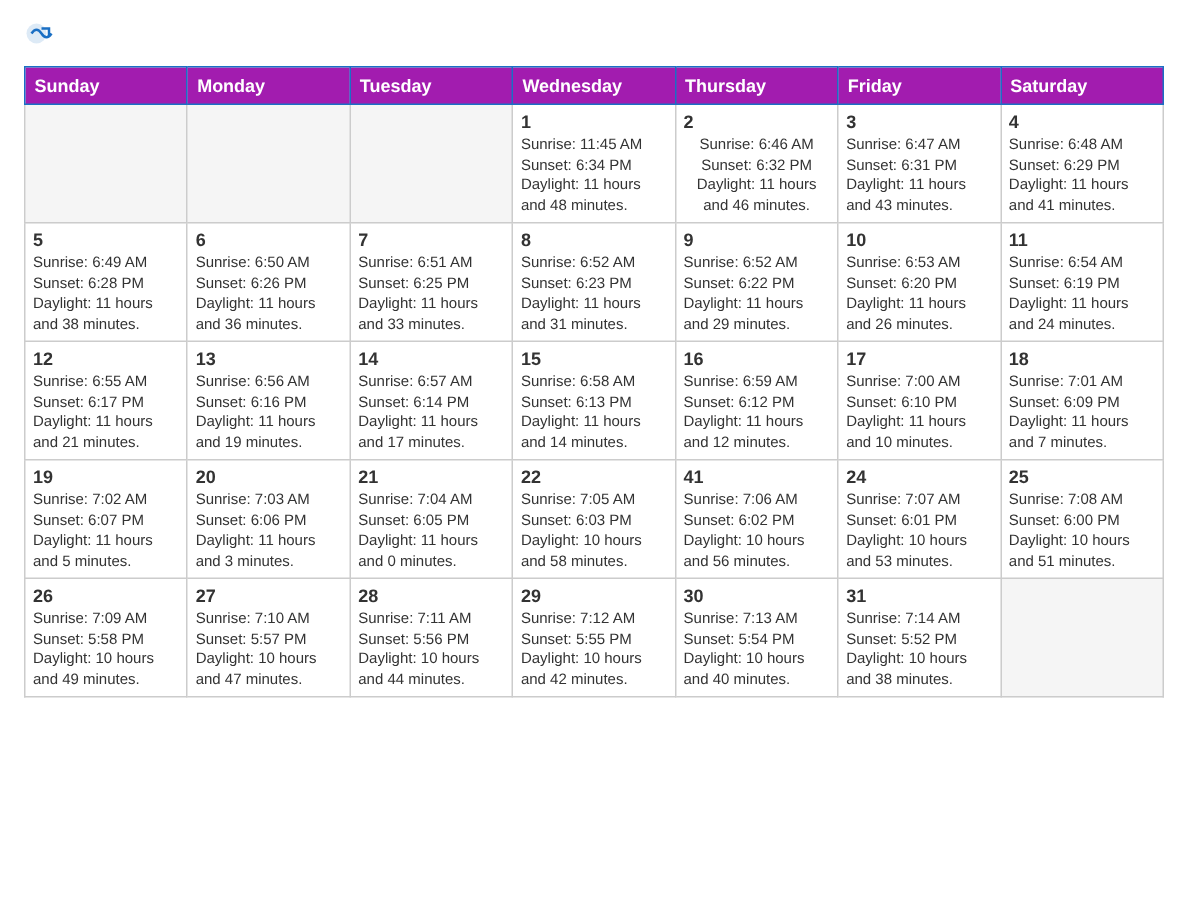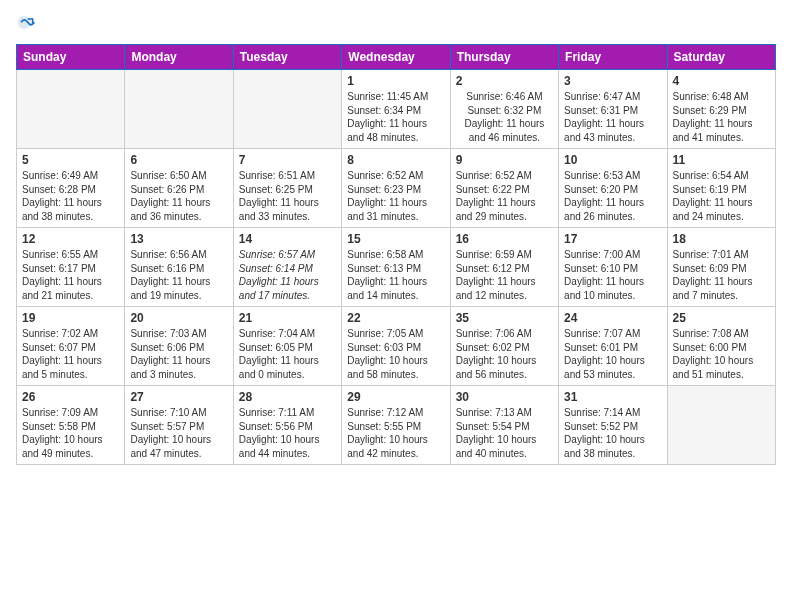--- a/index.html
+++ b/index.html
@@ -205,21 +205,21 @@
 Daylight: 11 hours and 21 minutes.</div>
           </td>
           <td class="cal-cell">
             <div class="day-num">13</div>
             <div class="cell-text" style="white-space: pre-line;">Sunrise: 6:56 AM
 Sunset: 6:16 PM
 Daylight: 11 hours and 19 minutes.</div>
           </td>
           <td class="cal-cell">
             <div class="day-num">14</div>
-            <div class="cell-text" style="white-space: pre-line; font-style: italic;">Sunrise: 6:57 AM
+            <div class="cell-text" style="white-space: pre-line;">Sunrise: 6:57 AM
 Sunset: 6:14 PM
 Daylight: 11 hours and 17 minutes.</div>
           </td>
           <td class="cal-cell">
             <div class="day-num">15</div>
             <div class="cell-text" style="white-space: pre-line;">Sunrise: 6:58 AM
 Sunset: 6:13 PM
 Daylight: 11 hours and 14 minutes.</div>
           </td>
           <td class="cal-cell">
@@ -260,21 +260,21 @@
 Sunset: 6:05 PM
 Daylight: 11 hours and 0 minutes.</div>
           </td>
           <td class="cal-cell">
             <div class="day-num">22</div>
             <div class="cell-text" style="white-space: pre-line;">Sunrise: 7:05 AM
 Sunset: 6:03 PM
 Daylight: 10 hours and 58 minutes.</div>
           </td>
           <td class="cal-cell">
-            <div class="day-num">35</div>
+            <div class="day-num">41</div>
             <div class="cell-text" style="white-space: pre-line;">Sunrise: 7:06 AM
 Sunset: 6:02 PM
 Daylight: 10 hours and 56 minutes.</div>
           </td>
           <td class="cal-cell">
             <div class="day-num">24</div>
             <div class="cell-text" style="white-space: pre-line;">Sunrise: 7:07 AM
 Sunset: 6:01 PM
 Daylight: 10 hours and 53 minutes.</div>
           </td>

